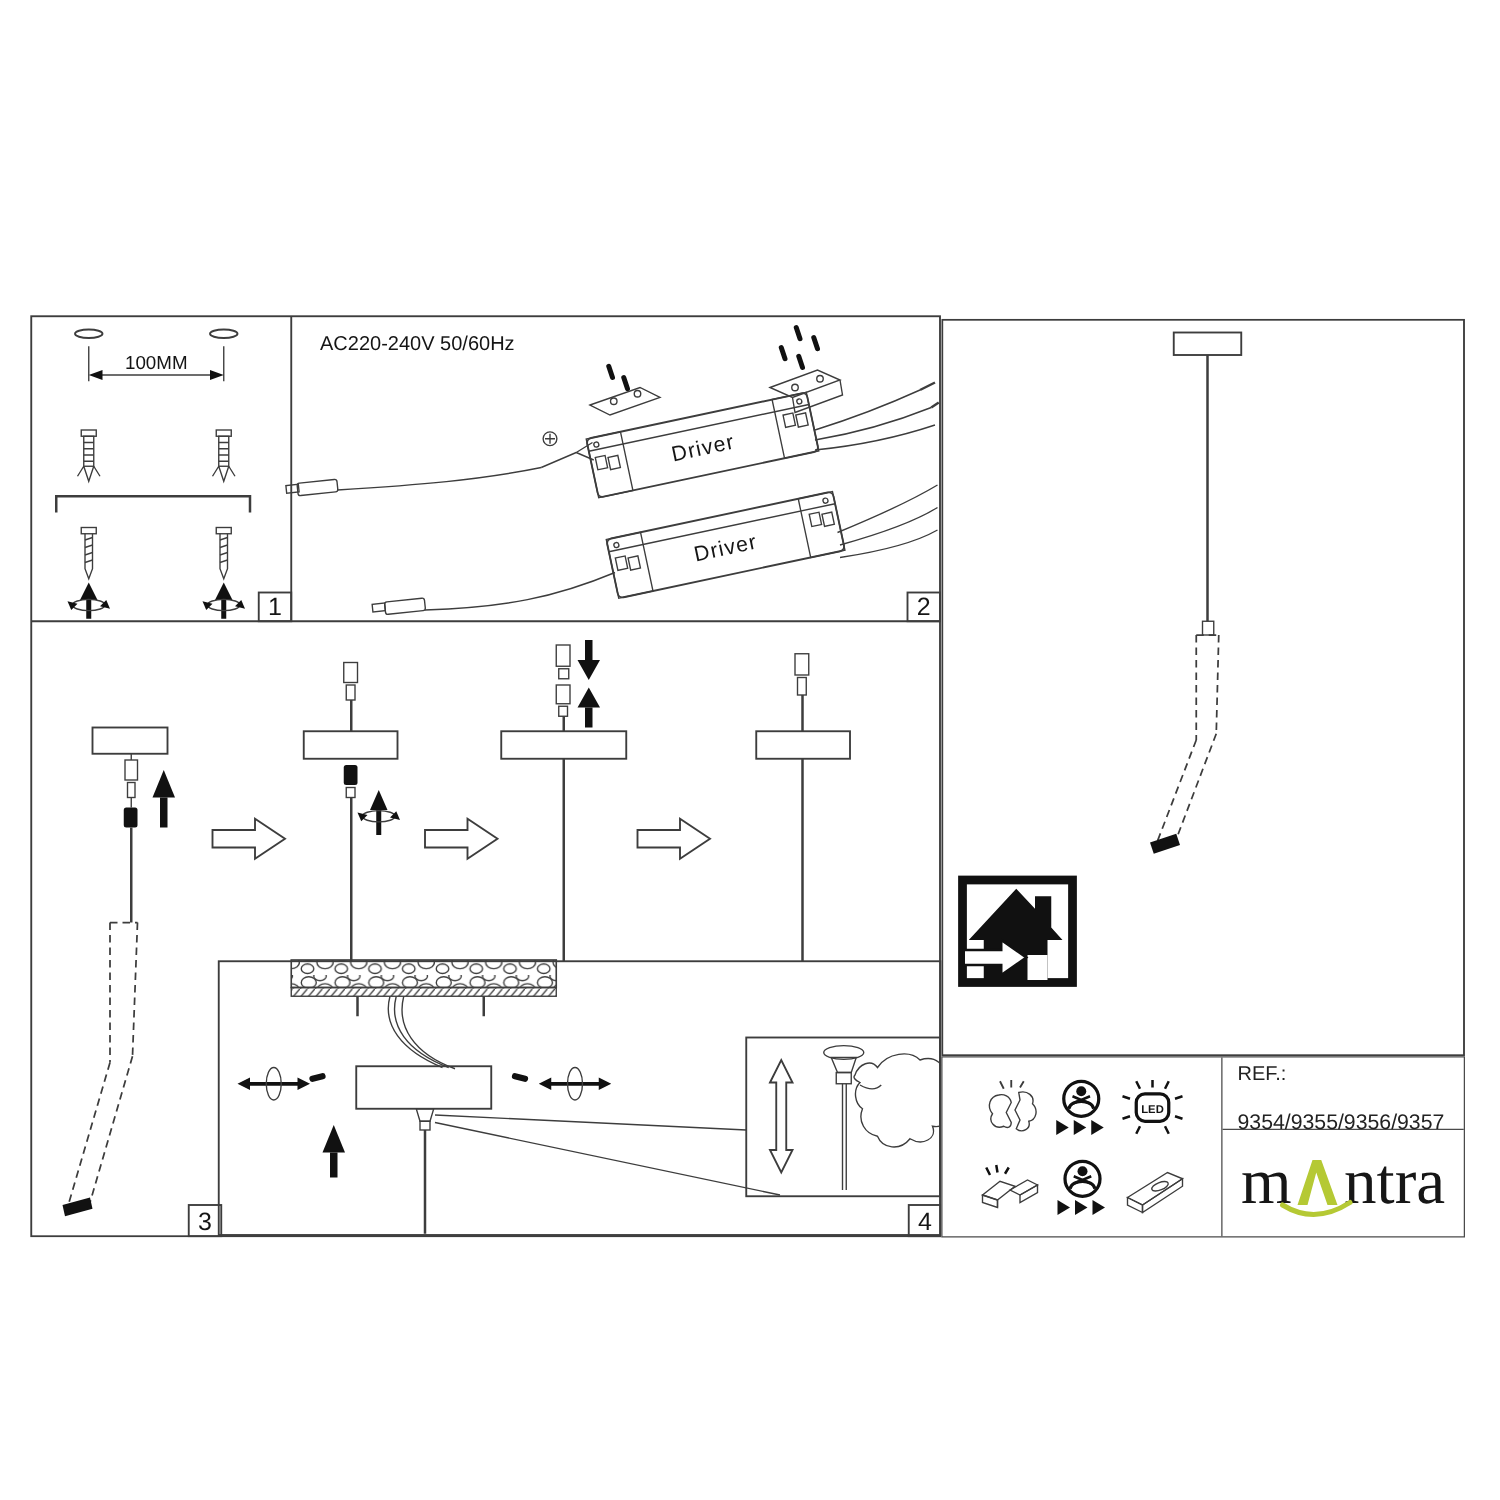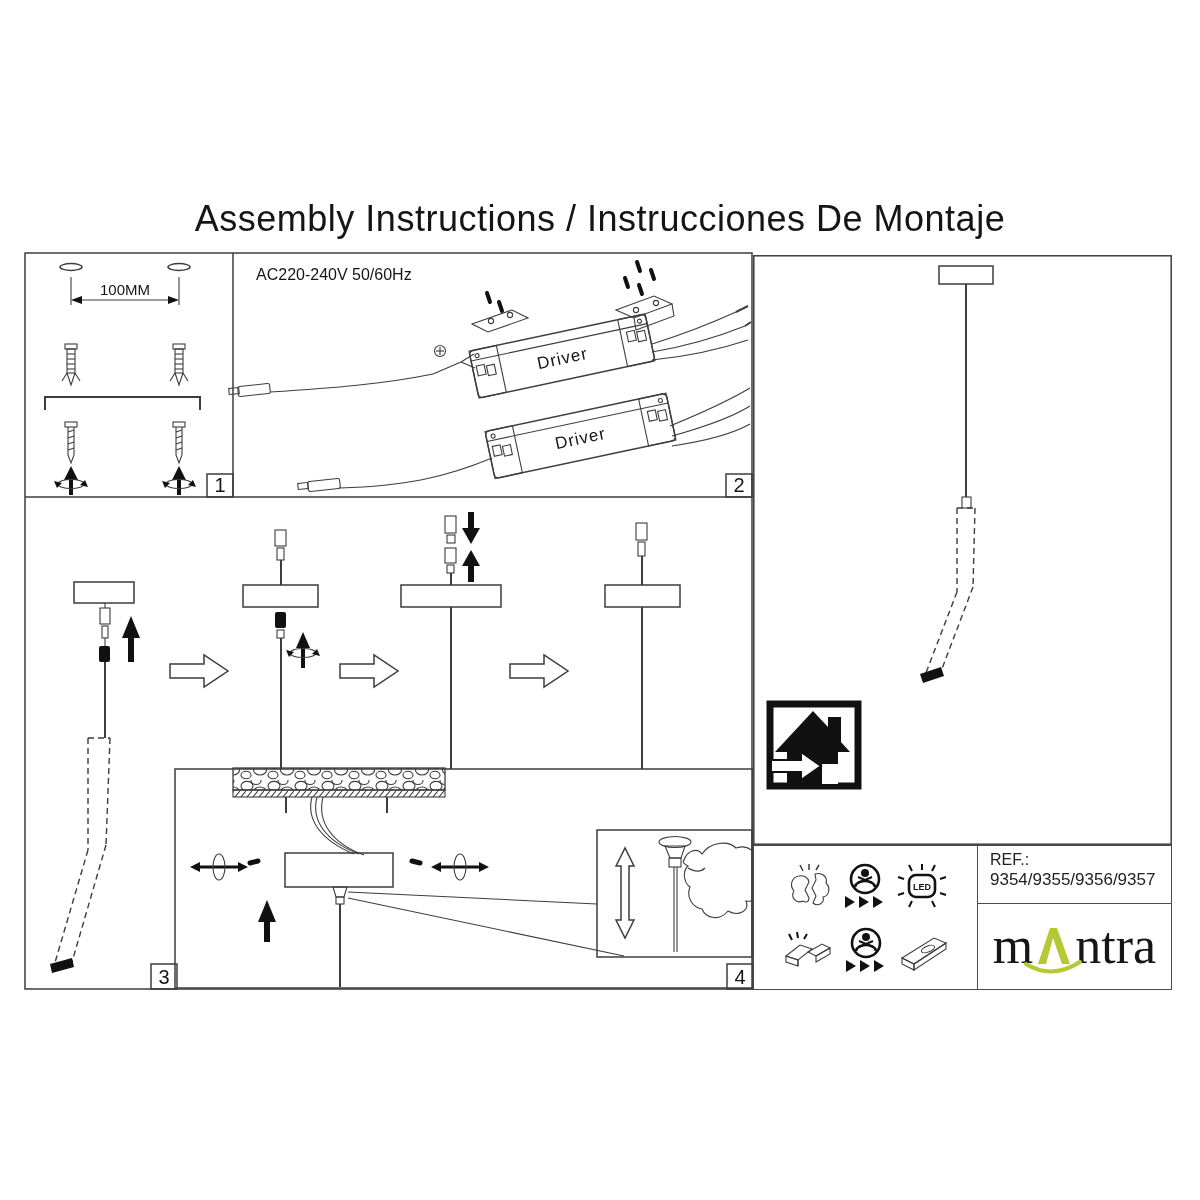--- a/index.html
+++ b/index.html
@@ -18,32 +18,31 @@
   .panel-num{font-size:20px;}
   .footer{position:absolute;left:753px;top:845px;width:419px;height:145px;
           border:1.6px solid #4a4a4a;box-sizing:border-box;display:flex;background:#fff;}
   .icons-box{width:224px;border-right:1.6px solid #4a4a4a;box-sizing:border-box;
              display:flex;flex-direction:column;justify-content:center;gap:2px;}
   .icon-row{display:flex;align-items:center;justify-content:center;gap:10px;height:62px;}
   .svc{display:flex;flex-direction:column;align-items:center;gap:0px;}
   .ref-mantra{flex:1;display:flex;flex-direction:column;}
   .ref-box{height:58px;border-bottom:1.6px solid #4a4a4a;box-sizing:border-box;padding:5px 0 0 12px;}
   .ref-label{font-size:16px;color:#222;}
-  .ref-numbers{font-size:17px;color:#222;margin-top:1px;}
+  .ref-numbers{font-size:17px;color:#222;margin-top:19px;}
   .mantra-box{flex:1;display:flex;align-items:center;justify-content:center;}
   .brand{display:flex;align-items:flex-end;font-family:"Liberation Serif",serif;
          font-size:52px;line-height:0.9;color:#161616;}
   .brand .caret-wrap{position:relative;width:40px;height:46px;margin:0 1px;}
 </style>
 </head>
 <body>
 
 <div class="page">
 
-  <div class="title">Assembly Instructions / Instrucciones De Montaje</div>
 
   <svg class="abs" style="left:24px;top:252px;" width="729" height="738" viewBox="0 0 729 738">
 
     <defs>
       <pattern id="stones" width="27" height="22" patternUnits="userSpaceOnUse">
         <ellipse cx="7" cy="6" rx="6" ry="4.6" class="thin"></ellipse>
         <ellipse cx="20" cy="12" rx="6.5" ry="5" class="thin"></ellipse>
         <ellipse cx="6" cy="17" rx="5" ry="3.8" class="thin"></ellipse>
         <ellipse cx="16" cy="1" rx="5" ry="3.5" class="thin"></ellipse>
       </pattern>

